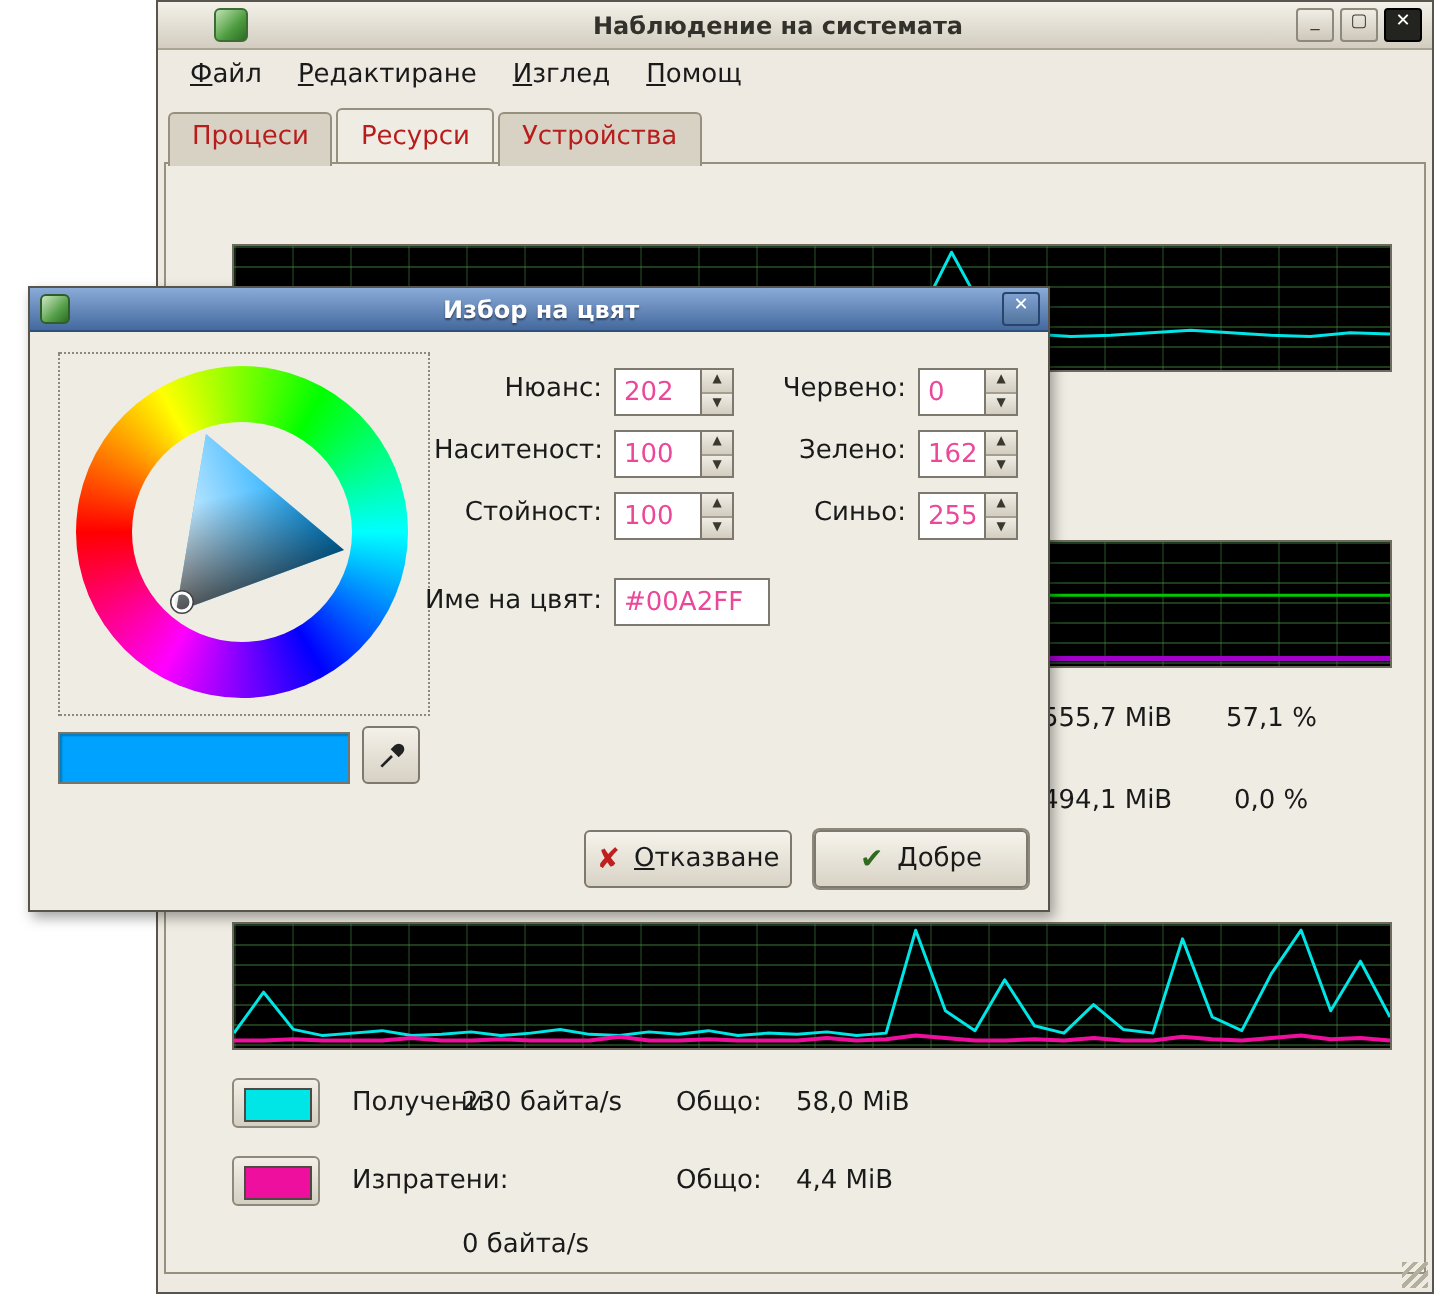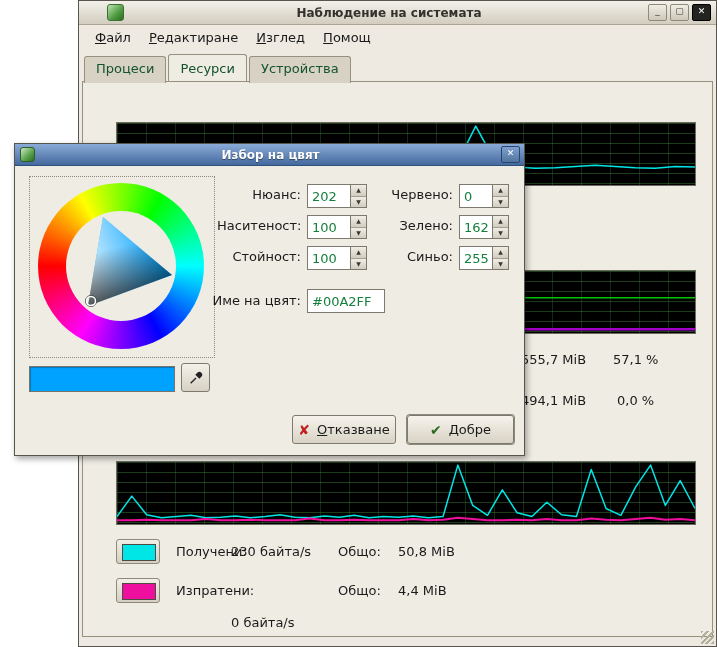--- a/index.html
+++ b/index.html
@@ -38,21 +38,21 @@
   }
   .win-btn.close{background:#23231f;color:#fff;border-color:#000;}
 
   .mw-menubar{display:flex;gap:2px;padding:3px 0 3px 8px;}
   .menu-item{padding:2px 8px;}
 
   .tabs{display:flex;margin:4px 0 0 5px;position:relative;z-index:2;}
   .tab{
     padding:4px 11px 5px;background:#d7d2c4;border:1px solid #96917f;
     border-bottom:none;border-radius:3px 3px 0 0;margin-right:2px;
-    position:relative;top:2px;color:#14532d;
+    position:relative;top:2px;color:#b91c1c;
   }
   .tab.active{background:#efece3;top:0;padding-top:6px;z-index:3;}
 
   .notebook{
     position:absolute;left:3px;right:3px;top:80px;bottom:9px;
     border:1px solid #96917f;background:#efece3;
   }
   .section-heading{position:absolute;left:16px;top:95px;font-weight:bold;z-index:1;}
 
   .chart{
@@ -131,21 +131,21 @@
   }
 
   .flabel{position:absolute;text-align:right;line-height:22px;height:22px;}
   .flabel.colA{left:202px;width:84px;}
   .flabel.colB{left:354px;width:84px;}
 
   .spin{position:absolute;height:22px;background:#fff;border:1px solid #7d796e;
     display:flex;box-sizing:content-box;}
   .spin input{
     border:none;outline:none;flex:1;min-width:0;background:transparent;
-    font:13px "DejaVu Sans",sans-serif;padding:0 2px 0 4px;color:#15803d;
+    font:13px "DejaVu Sans",sans-serif;padding:0 2px 0 4px;color:#ec4899;
   }
   .arrows{width:15px;display:flex;flex-direction:column;border-left:1px solid #7d796e;}
   .ab{flex:1;font-size:6px;line-height:10px;text-align:center;color:#3a382f;
     background:linear-gradient(#f0ede5,#d2cdbf);}
   .ab + .ab{border-top:1px solid #a39e90;}
   .spin.colA{left:292px;width:58px;}
   .spin.colB{left:444px;width:48px;}
   .row1{top:40px;} .row2{top:71px;} .row3{top:102px;}
   .name-label{left:190px;width:96px;top:146px;}
   .name-entry{left:292px;top:145px;width:76px;}
@@ -215,21 +215,21 @@
         <polyline points="0.00,94.00 2.56,94.00 5.13,93.00 7.69,94.00 10.26,94.00 12.82,94.00 15.38,92.00 17.95,94.00 20.51,94.00 23.08,93.00 25.64,94.00 28.21,94.00 30.77,94.00 33.33,91.00 35.90,94.00 38.46,94.00 41.03,93.00 43.59,94.00 46.15,94.00 48.72,94.00 51.28,92.00 53.85,94.00 56.41,93.00 58.97,90.00 61.54,92.00 64.10,94.00 66.67,94.00 69.23,93.00 71.79,94.00 74.36,92.00 76.92,94.00 79.49,94.00 82.05,91.00 84.62,93.00 87.18,94.00 89.74,92.00 92.31,90.00 94.87,93.00 97.44,92.00 100.00,94.00" fill="none" stroke="#ee0f9e" stroke-width="2" vector-effect="non-scaling-stroke" stroke-linejoin="round"></polyline>
       </svg>
   </div>
 
   <div class="swatch-btn" style="top:538px;">
     <div class="swatch-inner" style="background: rgb(0, 229, 229);"></div>
   </div>
   <span class="legend-text" style="left:97px;top:543px;">Получени:</span>
   <span class="legend-text" style="left:152px;top:543px;">230 байта/s</span>
   <span class="legend-text" style="left:259px;top:543px;">Общо:</span>
-  <span class="legend-text" style="left:319px;top:543px;">50,8 MiB</span>
+  <span class="legend-text" style="left:319px;top:543px;">58,0 MiB</span>
 
   <div class="swatch-btn" style="top:577px;">
     <div class="swatch-inner" style="background: rgb(238, 15, 158);"></div>
   </div>
   <span class="legend-text" style="left:97px;top:582px;">Изпратени:</span>
   <span class="legend-text" style="left:152px;top:614px;">0 байта/s</span>
   <span class="legend-text" style="left:259px;top:582px;">Общо:</span>
   <span class="legend-text" style="left:319px;top:582px;">4,4 MiB</span>
 
   <div class="resize-grip"></div>

